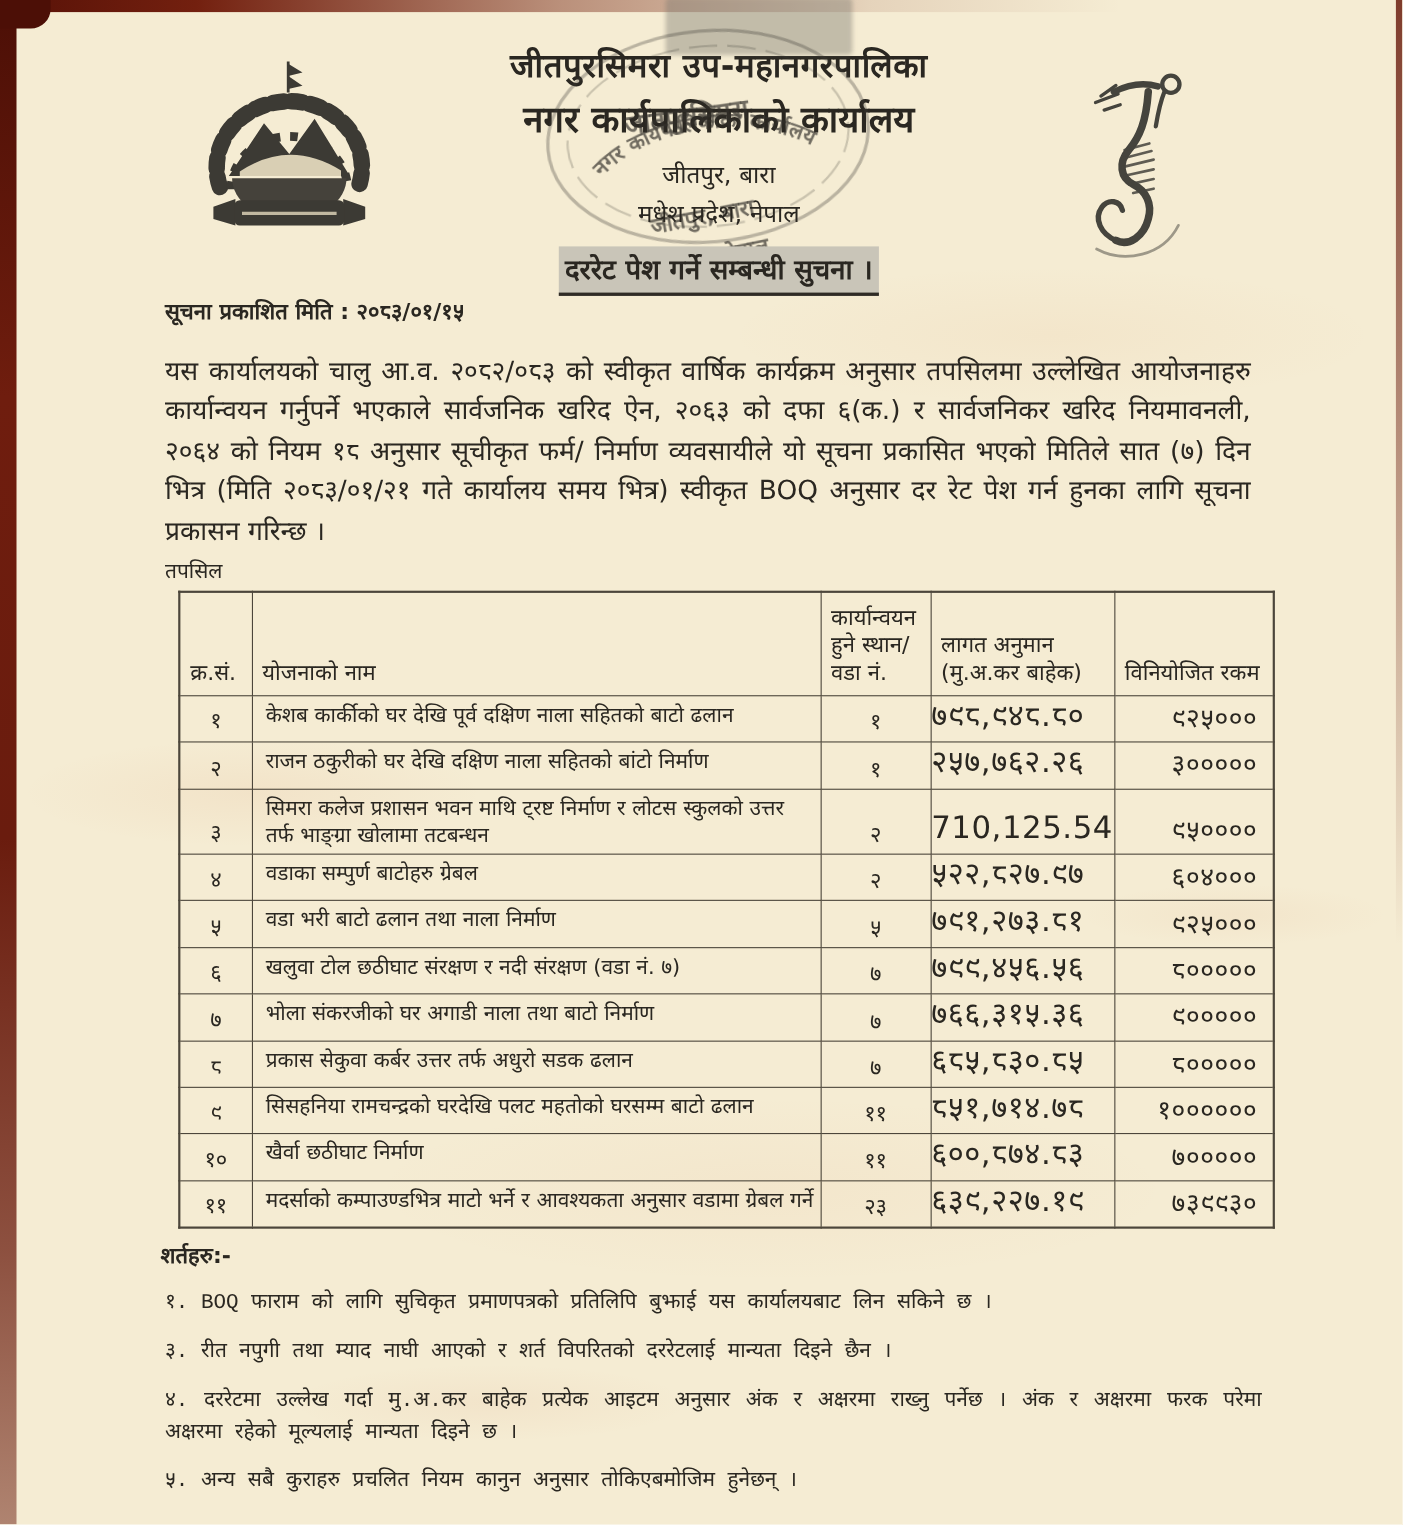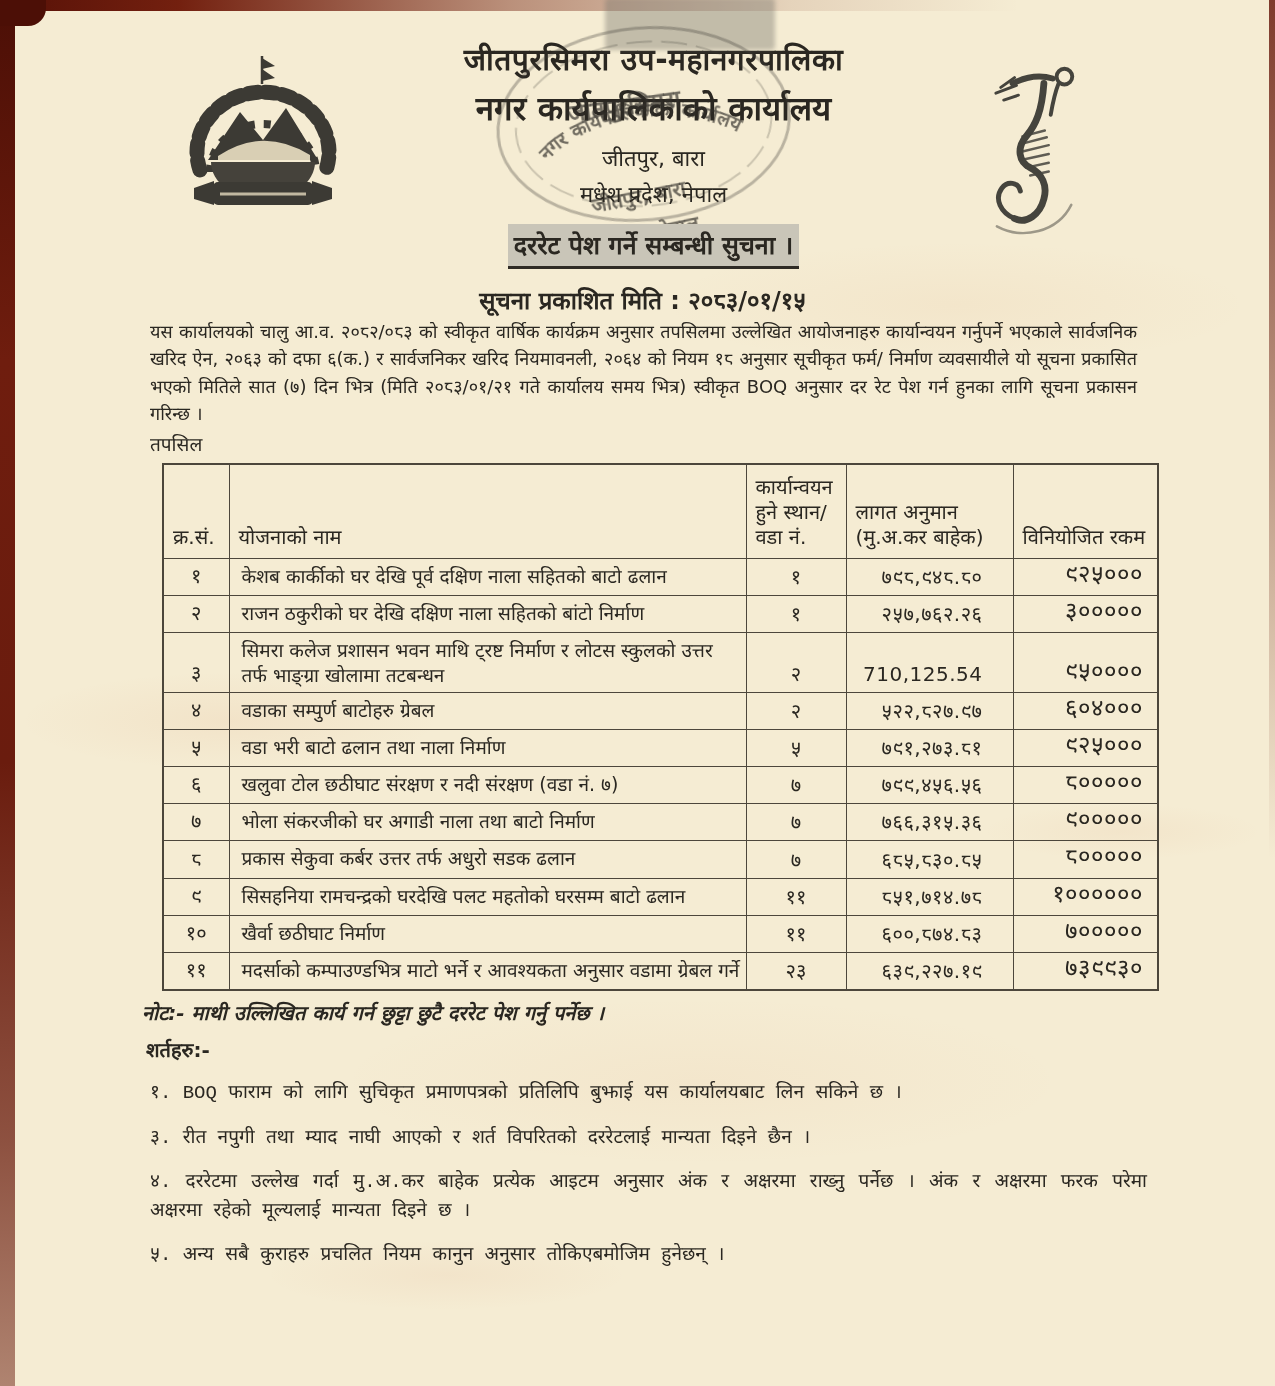--- a/index.html
+++ b/index.html
@@ -47,36 +47,36 @@
 
   
   .stamp{ position:absolute; left:50%; top:-26px; width:340px; height:250px;
     transform:translateX(-53%) rotate(-5deg); opacity:.85; filter:blur(.4px);
     pointer-events:none; z-index:1; }
   .stamp-ring{ fill:none; stroke:rgba(62,60,54,.38); stroke-width:3; }
   .stamp-ring2{ fill:none; stroke:rgba(62,60,54,.28); stroke-width:2; stroke-dasharray:26 9; }
   .stamp text{ fill:rgba(50,48,43,.8); font-weight:bold; font-family:"DejaVu Sans",sans-serif; }
 
   
-  .date-line{ text-align:center; padding-right:22px; margin-top:14px;
-    font-size:24px; font-weight:bold; }
-  .intro{ margin-top:2px; font-size:18px; line-height:1.52; text-align:justify; padding-right:20px; }
+  .date-line{ text-align:left; padding-right:22px; 
+    font-size:20px; font-weight:bold; }
+  .intro{ margin-top:23px; font-size:24px; line-height:1.52; text-align:justify; padding-right:20px; }
   .tapasil{ font-size:19px; margin-top:4px; }
 
   
   table{ border-collapse:collapse; table-layout:fixed; width:995px; margin:6px 0 0 12px;
     border:2px solid #4c463b; }
   th,td{ border:1.6px solid #4c463b; overflow:hidden; }
   thead th{ height:94px; vertical-align:bottom; text-align:left;
     font-size:20px; font-weight:normal; padding:4px 6px 8px 9px; line-height:1.25; }
   td{ height:36px; font-size:19px; line-height:1.3; }
   .c-sn{ text-align:center; vertical-align:bottom; padding-bottom:6px; font-size:20px; }
   .c-name{ vertical-align:top; padding:5px 6px 4px 12px; }
   .c-ward{ text-align:center; vertical-align:bottom; padding-bottom:5px; font-size:20px; }
-  .c-cost{ text-align:right; vertical-align:bottom; padding:0 30px 5px 0; font-size:20px; letter-spacing:.5px; }
+  .c-cost{ text-align:right; vertical-align:bottom; padding:0 30px 5px 0; font-size:28px; letter-spacing:.5px; }
   .c-alloc{ text-align:right; vertical-align:bottom; padding:0 14px 5px 0; font-size:24px; letter-spacing:.5px; }
   col.w-sn{ width:66px; } col.w-name{ width:517px; } col.w-ward{ width:100px; }
   col.w-cost{ width:167px; } col.w-alloc{ width:145px; }
 
   
   .note-line{ margin-top:8px; margin-left:-8px; font-size:20px; font-weight:bold; font-style:italic; }
   .terms-label{ margin-top:10px; margin-left:-4px; font-size:20px; font-weight:bold; }
   .conditions p{ font-size:19px; line-height:1.5; margin-top:16px; padding-right:10px; text-align:justify;font-family:Liberation Mono, monospace; }
 </style>
 </head>
@@ -247,21 +247,20 @@
       <tr>
         <td class="c-sn">११</td>
         <td class="c-name">मदर्साको कम्पाउण्डभित्र माटो भर्ने र आवश्यकता अनुसार वडामा ग्रेबल गर्ने</td>
         <td class="c-ward">२३</td>
         <td class="c-cost">६३९,२२७.१९</td>
         <td class="c-alloc">७३९९३०</td>
       </tr>
     </tbody>
   </table>
 
-  <div class="note-line">नोट:- माथी उल्लिखित कार्य गर्न छुट्टा छुटै दररेट पेश गर्नु पर्नेछ ।</div>
   <div class="terms-label">शर्तहरु:-</div>
 
   <div class="conditions">
     <p>१. BOQ फाराम को लागि सुचिकृत प्रमाणपत्रको प्रतिलिपि बुझाई यस कार्यालयबाट लिन सकिने छ ।</p>
     <p>३. रीत नपुगी तथा म्याद नाघी आएको र शर्त विपरितको दररेटलाई मान्यता दिइने छैन ।</p>
     <p>४. दररेटमा उल्लेख गर्दा मु.अ.कर बाहेक प्रत्येक आइटम अनुसार अंक र अक्षरमा राख्नु पर्नेछ । अंक र अक्षरमा फरक परेमा अक्षरमा रहेको मूल्यलाई मान्यता दिइने छ ।</p>
     <p>५. अन्य सबै कुराहरु प्रचलित नियम कानुन अनुसार तोकिएबमोजिम हुनेछन् ।</p>
   </div>
 
 </div>

